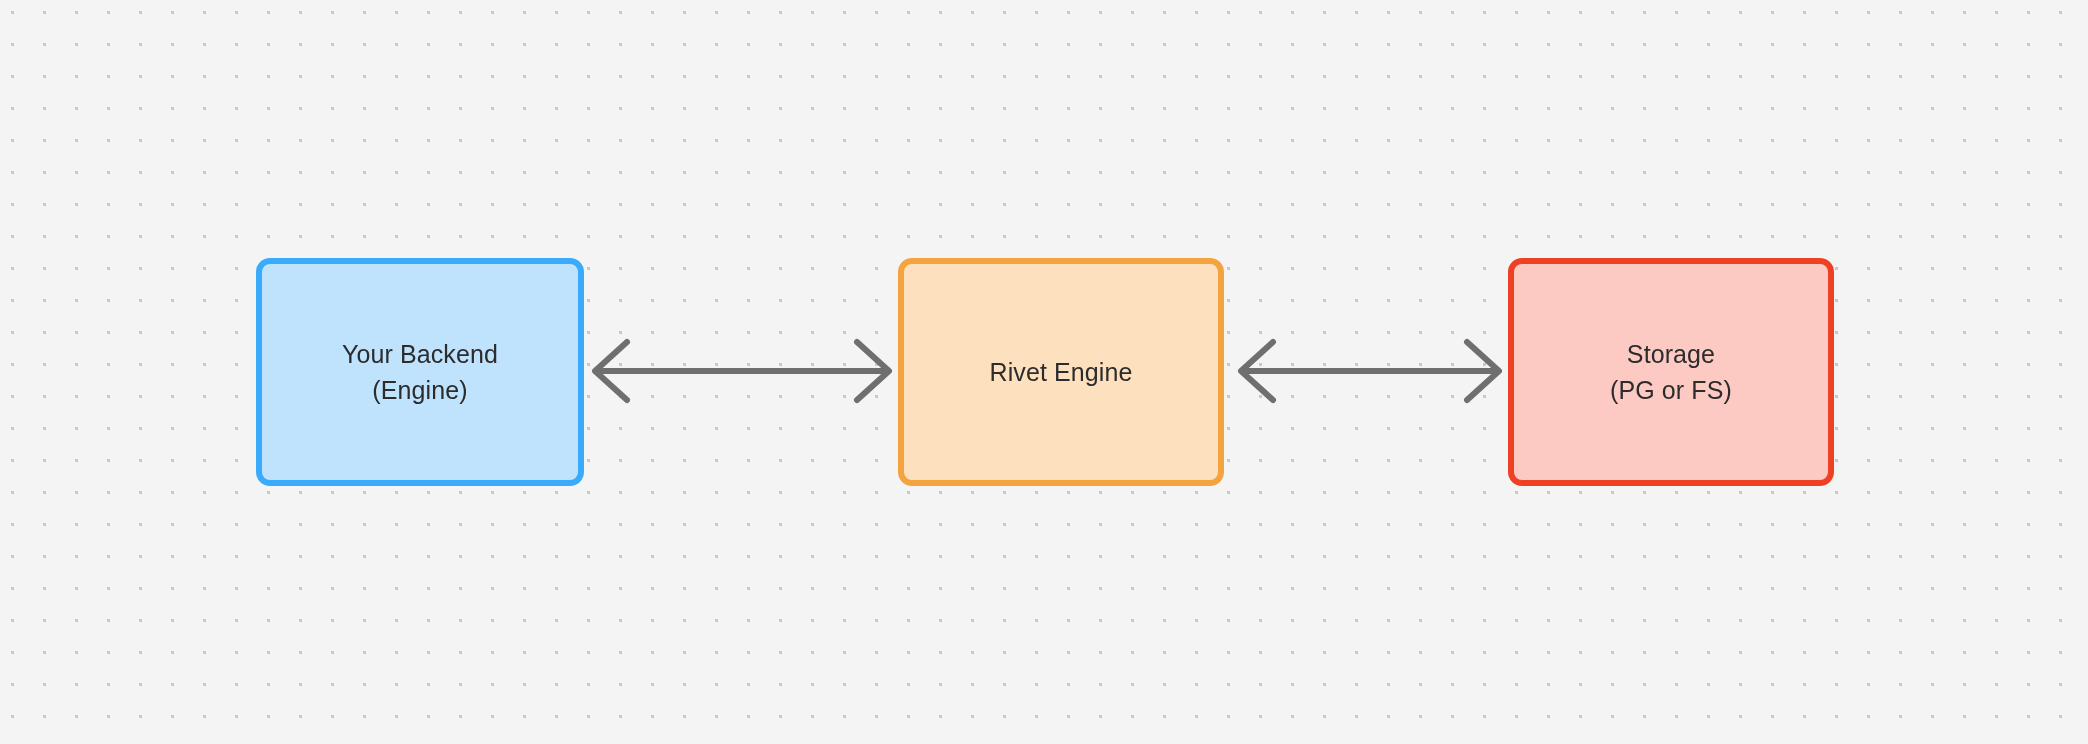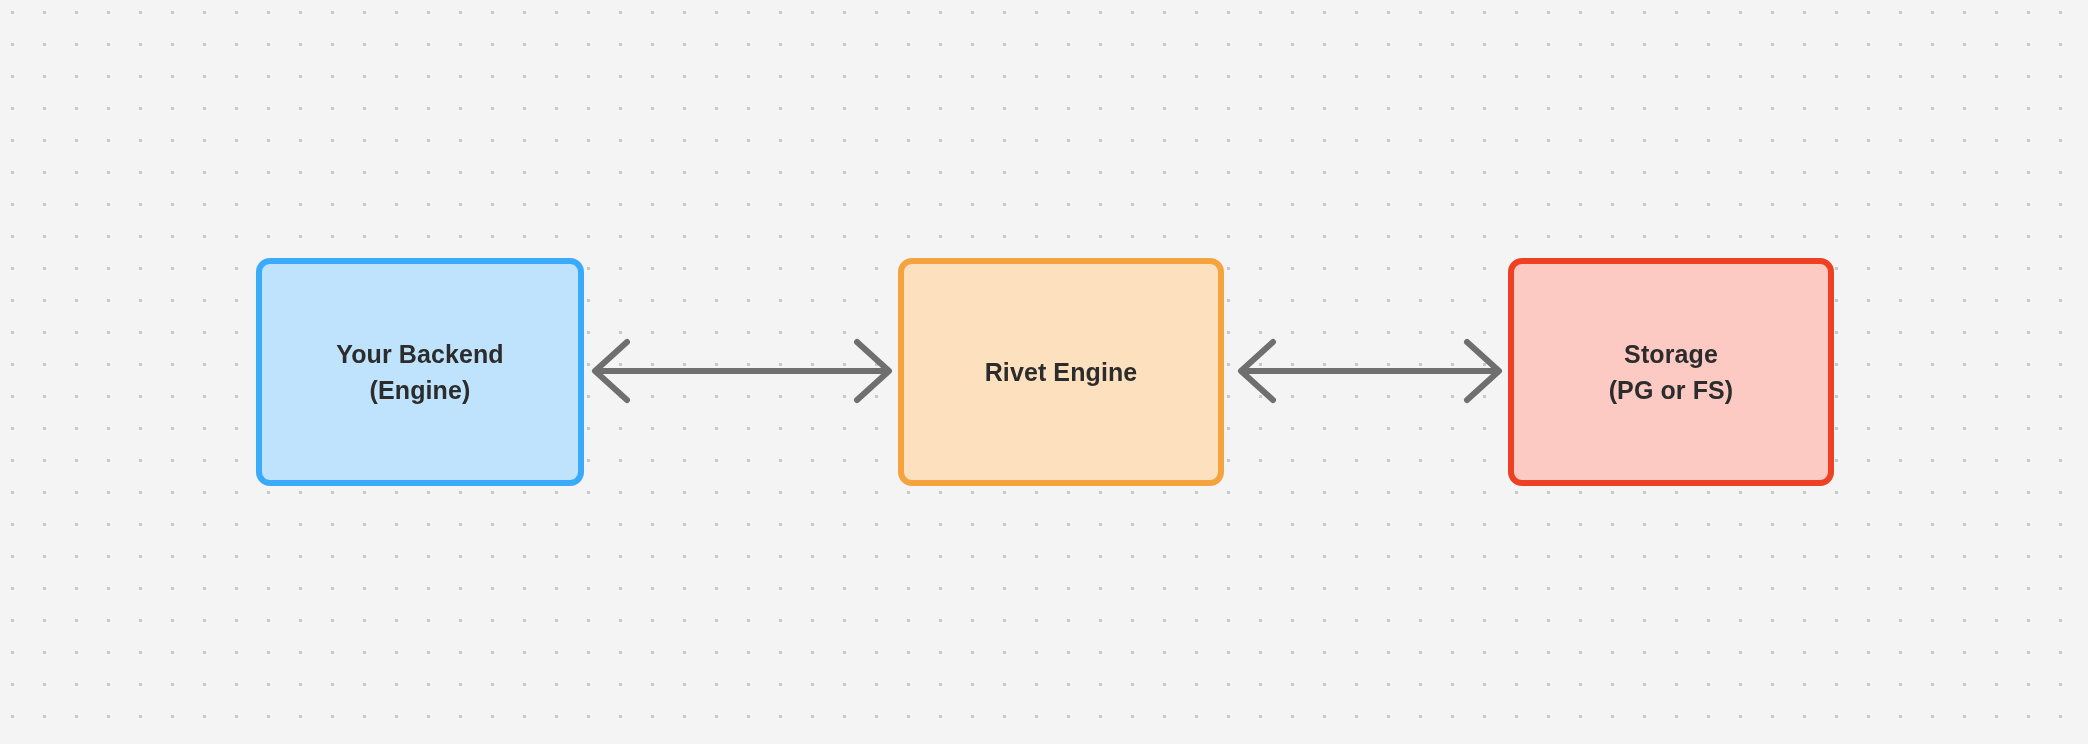--- a/index.html
+++ b/index.html
@@ -15,21 +15,20 @@
   }
 
   #canvas {
     position: relative;
     width: 2088px;
     height: 744px;
     background-color: #f4f4f4;
     background-image: radial-gradient(circle at 1.6px 1.6px, #c9c9c9 1.6px, rgba(0,0,0,0) 1.7px);
     background-size: 32px 32px;
     background-position: 11px 11px;
-    font-weight: bold;
   }
 
   .node {
     position: absolute;
     box-sizing: border-box;
     display: flex;
     flex-direction: column;
     align-items: center;
     justify-content: center;
     border-style: solid;

